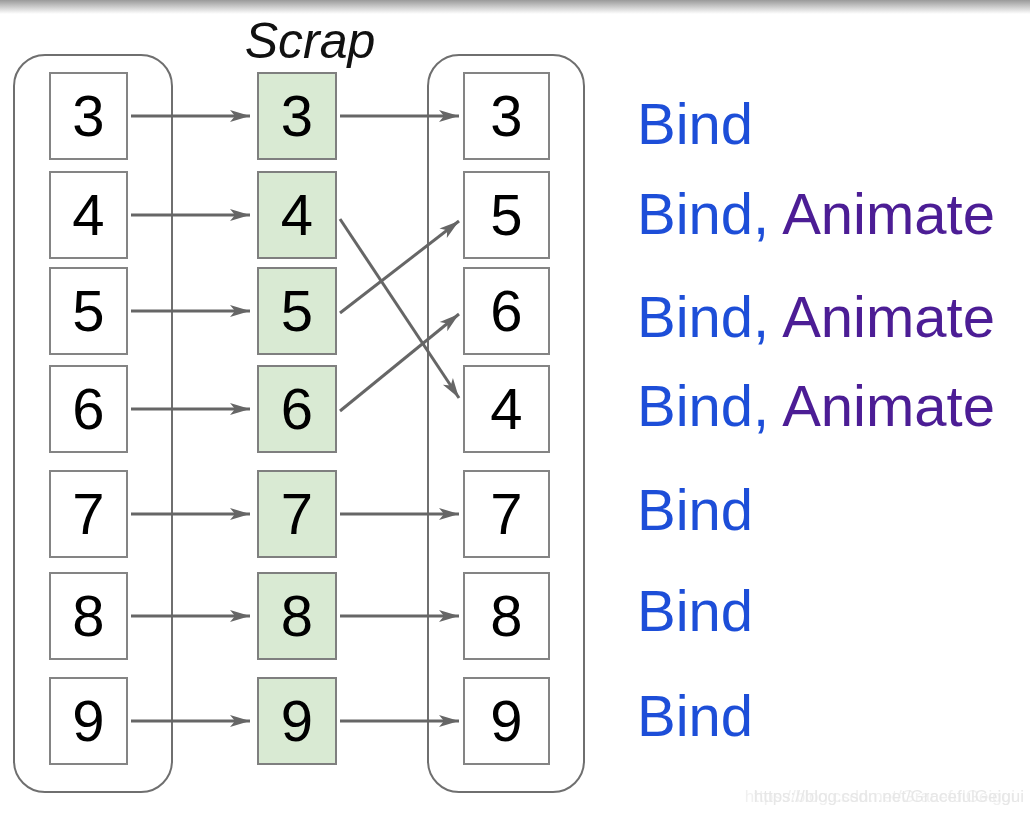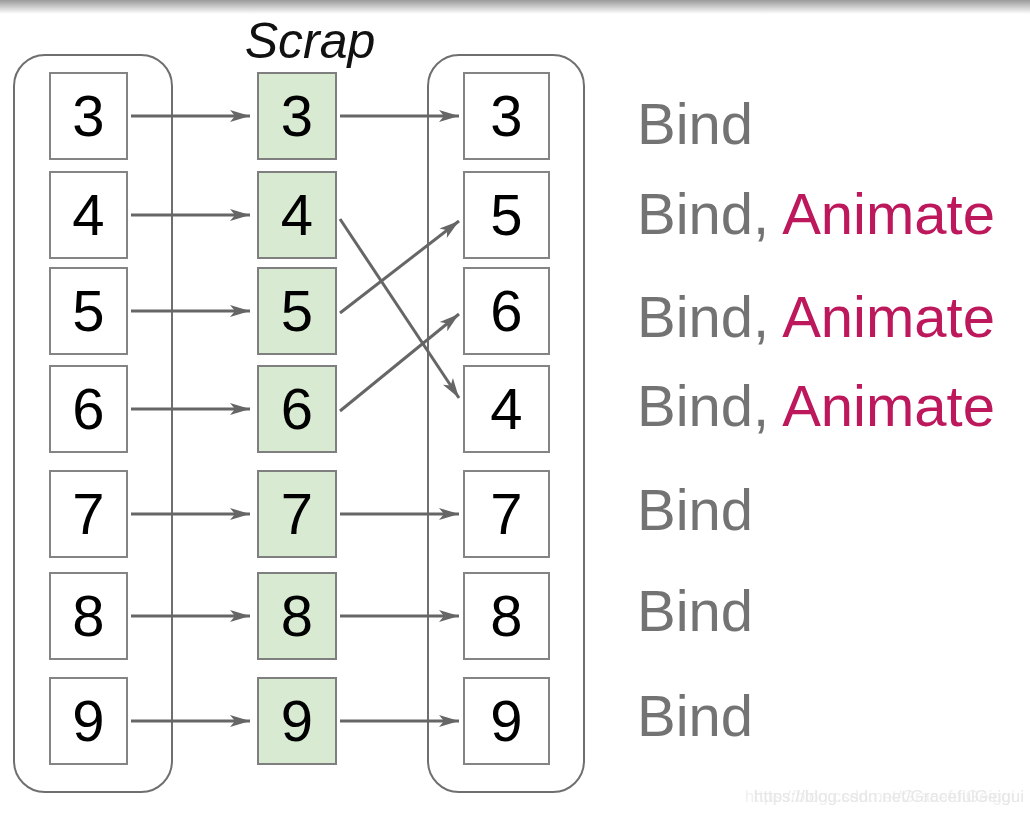--- a/index.html
+++ b/index.html
@@ -31,22 +31,22 @@
   .col-l { left:49px;  width:79px; }
   .col-m { left:257px; width:80px; background:#d9ead3; border-color:#7f7f7f; }
   .col-r { left:463px; width:87px; }
   .r1 { top:72px; }  .r2 { top:171px; } .r3 { top:267px; } .r4 { top:365px; }
   .r5 { top:470px; } .r6 { top:572px; } .r7 { top:677px; }
   .arrows { position:absolute; left:0; top:0; pointer-events:none; }
   .label {
     position:absolute; left:637px; height:66px; line-height:66px;
     font-size:58px; white-space:nowrap;
   }
-  .t-bind    { color:#737373; }
-  .t-animate { color:#be185d;margin-top:28px; }
+  .t-bind    { color:#1d4ed8; }
+  .t-animate { color:#4c1d95;margin-top:28px; }
   .lr1 { top:91px; }  .lr2 { top:181px; } .lr3 { top:284px; } .lr4 { top:373px; }
   .lr5 { top:477px; } .lr6 { top:578px; } .lr7 { top:683px; }
   .watermark {
     position:absolute; right:6px; top:787px;
     font-size:17px; color:#e7e7e7; text-shadow:-9px 0 0 #f0f0f0;
     white-space:nowrap;
   }
 </style>
 </head>
 <body>

